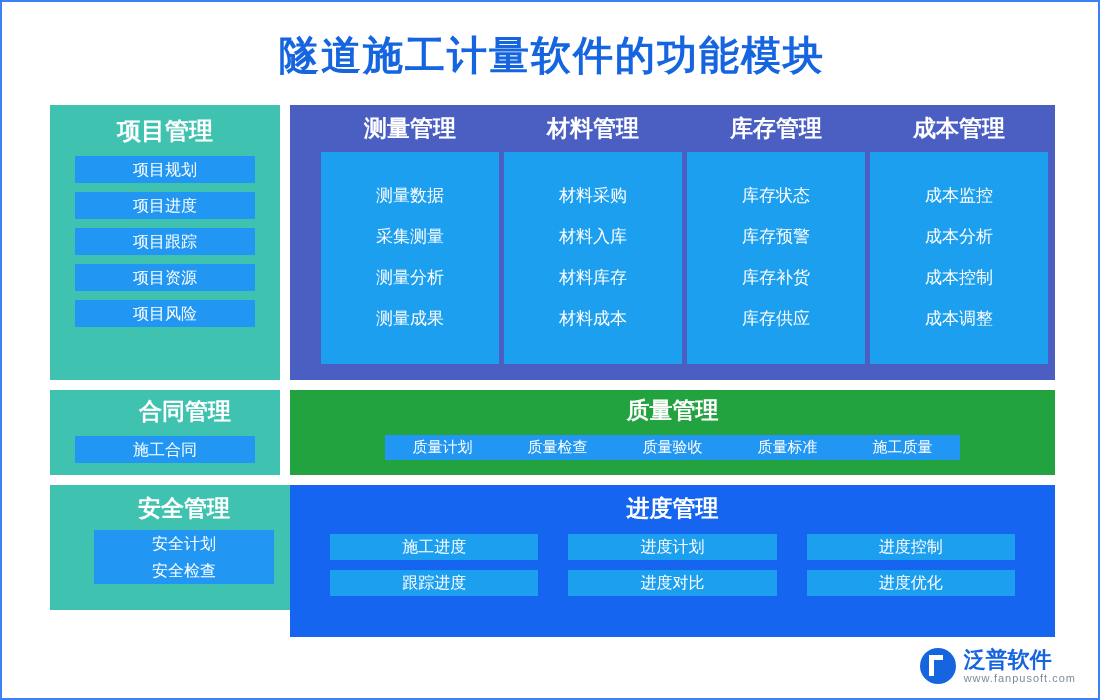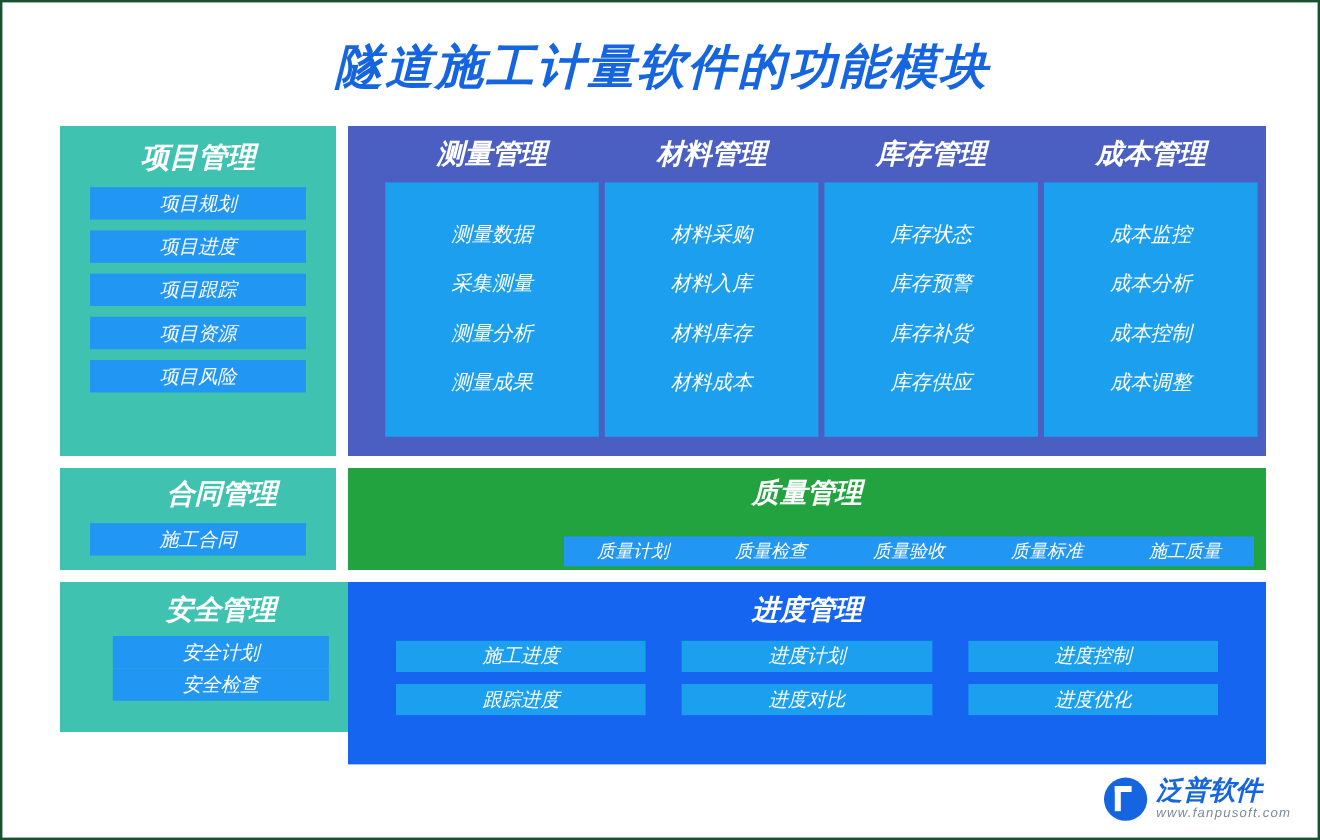--- a/index.html
+++ b/index.html
@@ -10,24 +10,23 @@
     width: 1100px;
     height: 700px;
     background: #ffffff;
     font-family: "Liberation Sans", sans-serif;
     overflow: hidden;
   }
   #page {
     position: relative;
     width: 1100px;
     height: 700px;
-    border: 2px solid #14532d;
+    border: 2px solid #3b82f6;
     box-sizing: border-box;
     background: #ffffff;
-    font-style: italic;
   }
   .title {
     position: absolute;
     top: 26px;
     left: 0;
     width: 1100px;
     text-align: center;
     font-size: 40px;
     font-weight: bold;
     color: #1565e0;
@@ -134,23 +133,23 @@
     width: 765px;
     height: 85px;
     background: #22a33f;
   }
   #quality-panel .panel-title {
     font-size: 23px;
     margin-top: 5px;
   }
   #quality-chips {
     display: flex;
-    justify-content: flex-end;
+    justify-content: center;
     align-items: center;
-    margin-top: 21px;
+    margin-top: 9px;
     padding: 0 10px;
   }
   #quality-chips .chip {
     width: 115px;
     height: 25px;
     line-height: 25px;
     font-size: 15px;
   }
 
   

